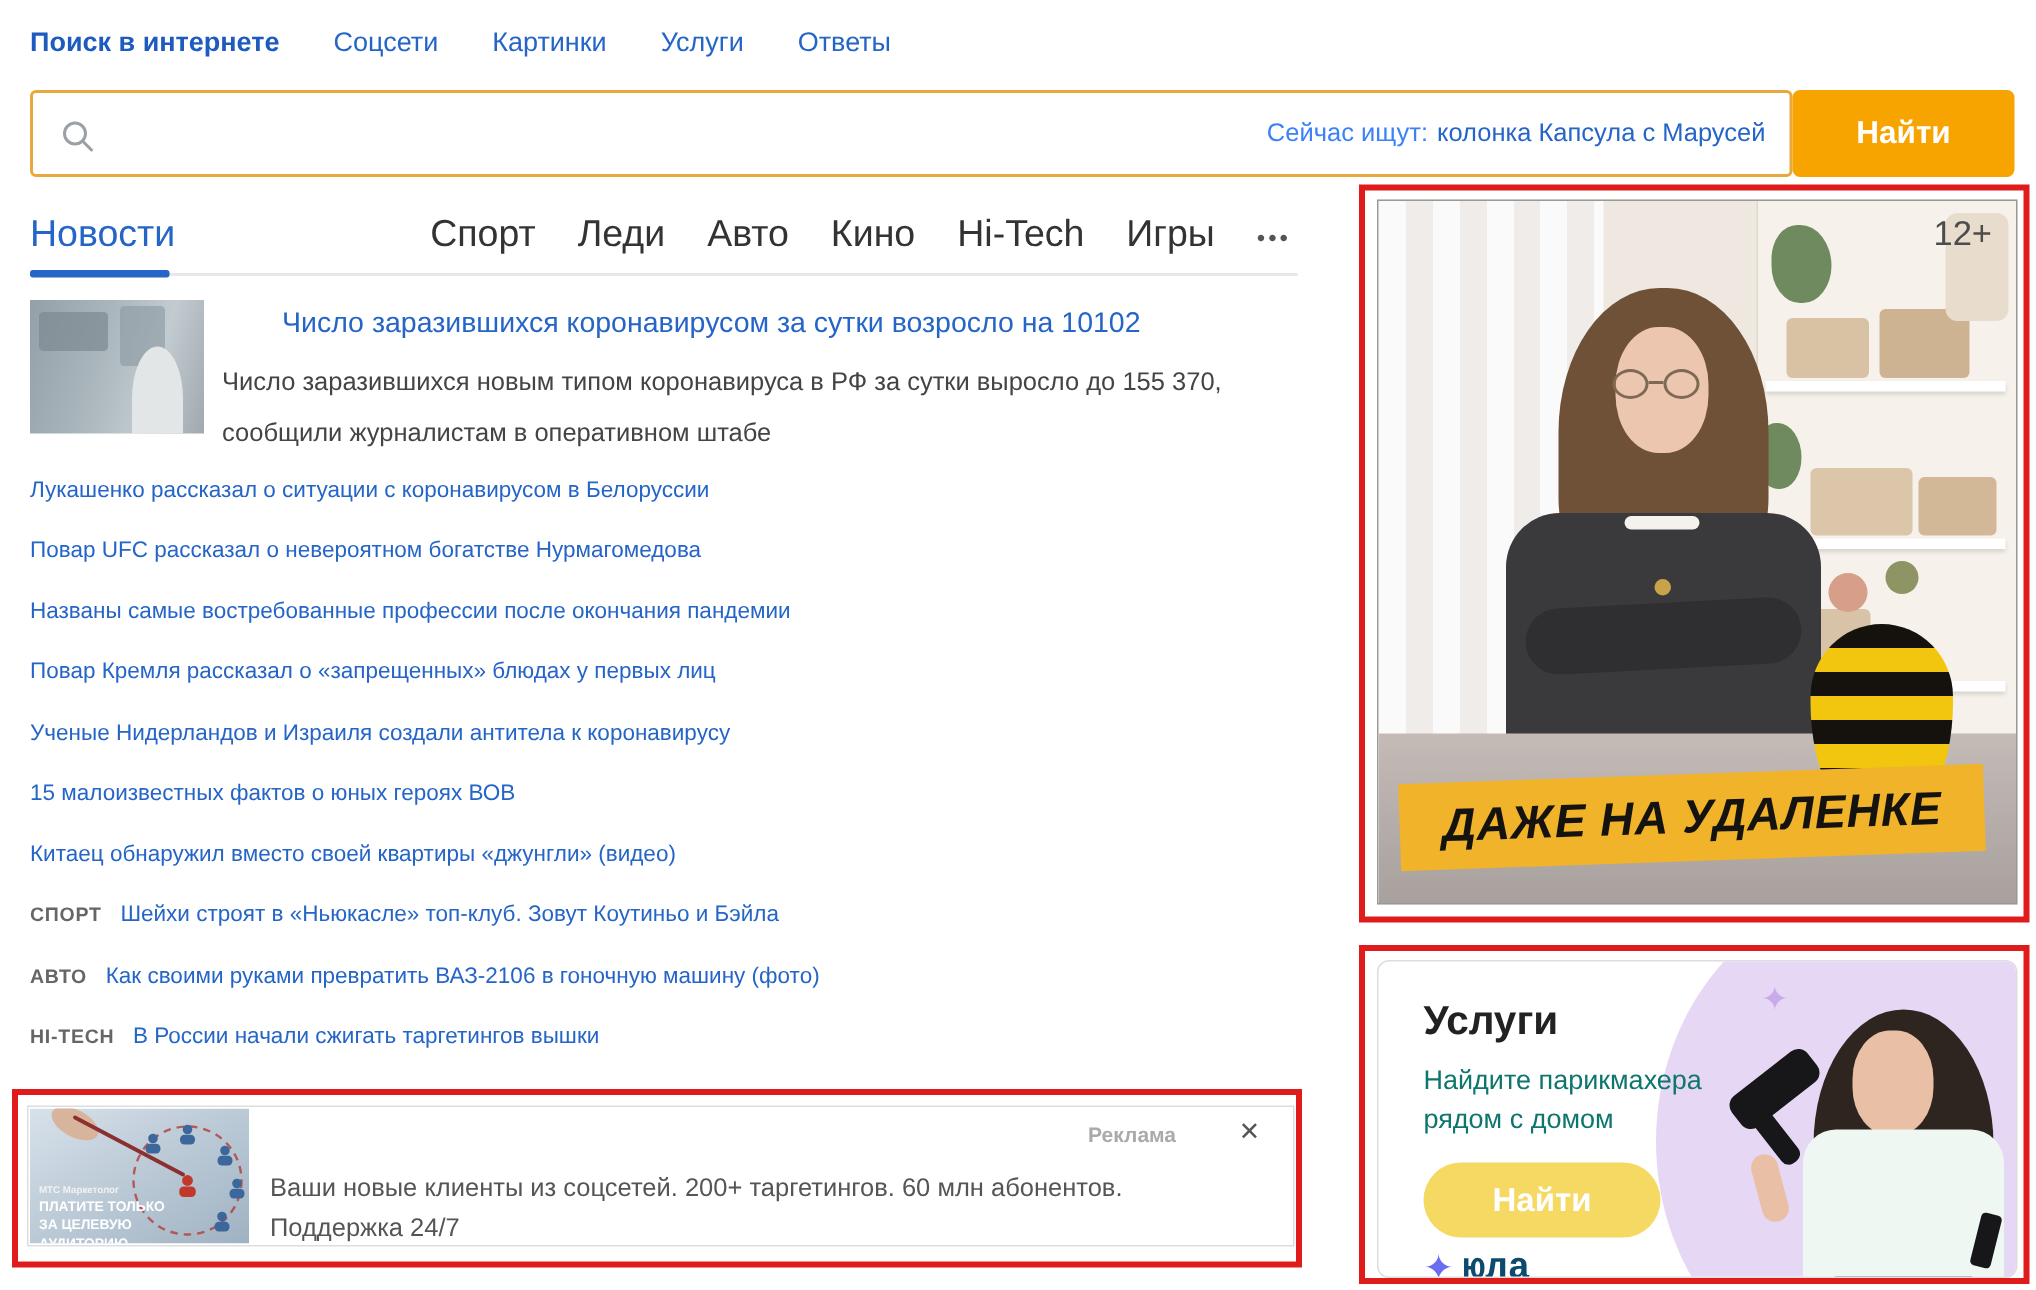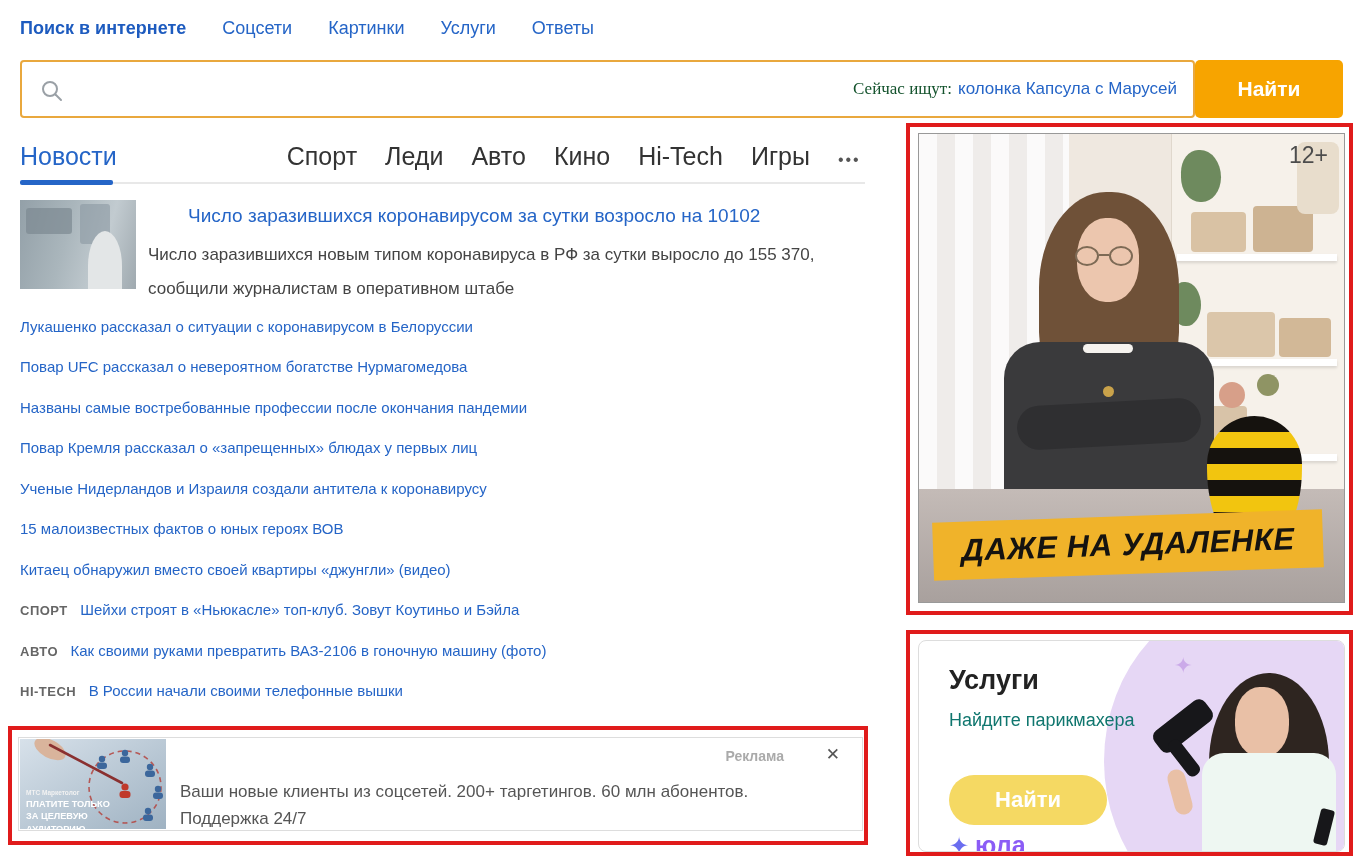--- a/index.html
+++ b/index.html
@@ -20,21 +20,21 @@
   .top-nav a{font-size:18px;color:var(--blue);text-decoration:none;cursor:pointer;}
   .top-nav a.active{font-weight:bold;color:#1d5bbf;}
 
   
   .search-box{position:absolute;left:20px;top:60px;width:1175px;height:58px;background:#fff;
     border:2px solid var(--search-border);border-radius:4px;}
   .search-icon{position:absolute;left:18px;top:17px;width:24px;height:24px;}
   .search-input{position:absolute;left:50px;top:0;width:740px;height:54px;border:none;outline:none;
     font-size:17px;font-family:"Liberation Sans",sans-serif;color:#333;background:transparent;}
   .search-hint{position:absolute;right:16px;top:0;height:54px;display:flex;align-items:center;gap:6px;font-size:17px;}
-  .search-hint .hint-prefix{color:#14532d;font-family:Liberation Serif, serif;}
+  .search-hint .hint-prefix{color:#3b82f6;}
   .search-hint .hint-link{color:var(--blue);cursor:pointer;text-decoration:none;}
   .search-button{position:absolute;left:1195px;top:60px;width:148px;height:58px;background:var(--orange);
     border:none;border-radius:5px;color:#fff;font-size:21px;font-weight:bold;cursor:pointer;
     font-family:"Liberation Sans",sans-serif;}
 
   
   .tabs{position:absolute;left:20px;top:142px;display:flex;align-items:baseline;}
   .tab{font-size:25px;color:#333;margin-right:28px;cursor:pointer;text-decoration:none;}
   .tab.active{color:var(--blue);margin-right:170px;}
   .tab-more{font-size:16px;color:#555;letter-spacing:2px;cursor:pointer;}
@@ -109,21 +109,21 @@
   .dryer-body{position:absolute;left:232px;top:72px;width:64px;height:26px;background:#17171a;border-radius:8px;transform:rotate(-38deg);}
   .dryer-handle{position:absolute;left:258px;top:96px;width:14px;height:42px;background:#17171a;border-radius:6px;transform:rotate(-38deg);}
   .dryer-arm{position:absolute;left:252px;top:128px;width:18px;height:46px;background:#e9c0a6;border-radius:9px;transform:rotate(-15deg);}
   .sv-phone{position:absolute;left:398px;top:168px;width:14px;height:36px;background:#17171a;border-radius:3px;transform:rotate(14deg);}
   .sv-title{position:absolute;left:30px;top:24px;font-size:27px;font-weight:bold;color:#222;}
   .sv-sub{position:absolute;left:30px;top:66px;font-size:18px;line-height:26px;color:#0f766e;}
   .sv-button{position:absolute;left:30px;top:134px;width:158px;height:50px;background:var(--pill-yellow);border:none;
     border-radius:26px;color:#fff;font-size:22px;font-weight:bold;cursor:pointer;font-family:"Liberation Sans",sans-serif;}
   .sv-brand{position:absolute;left:30px;top:190px;display:flex;align-items:center;gap:6px;}
   .sv-brand .star{font-size:24px;color:#6a6df0;}
-  .sv-brand .name{font-size:25px;font-weight:bold;color:#8b5cf6;}
+  .sv-brand .name{font-size:25px;font-weight:bold;color:#0c4a6e;font-family:Liberation Mono, monospace;}
 
   svg text{font-family:"Liberation Sans",sans-serif;}
 </style>
 </head>
 <body>
 
 <div class="page">
 
   <nav class="top-nav">
     <a class="active">Поиск в интернете</a>
@@ -193,21 +193,21 @@
   <div class="news-row" style="top:601px">
     <span class="cat-label">спорт</span>
     <a class="news-link">Шейхи строят в «Ньюкасле» топ-клуб. Зовут Коутиньо и Бэйла</a>
   </div>
   <div class="news-row" style="top:642px">
     <span class="cat-label">авто</span>
     <a class="news-link">Как своими руками превратить ВАЗ-2106 в гоночную машину (фото)</a>
   </div>
   <div class="news-row" style="top:682px">
     <span class="cat-label">hi-tech</span>
-    <a class="news-link">В России начали своими телефонные вышки</a>
+    <a class="news-link">В России начали сжигать таргетингов вышки</a>
   </div>
 
   <div class="annotation ad-inline-annotation"></div>
   <div class="ad-inline-card">
     <svg class="ad-inline-img" width="146" height="90" viewBox="0 0 146 90" preserveAspectRatio="none">
       <defs>
         <linearGradient id="mtsbg" x1="0" y1="0" x2="1" y2="1">
           <stop offset="0" stop-color="#d7e1ea"></stop>
             <stop offset="1" stop-color="#9fb2c2"></stop>
         </linearGradient>
@@ -281,20 +281,21 @@
     <div class="sv-hair"></div>
     <div class="sv-face"></div>
     <div class="sv-tee"></div>
     <div class="dryer-body"></div>
     <div class="dryer-handle"></div>
     <div class="dryer-arm"></div>
     <div class="sv-phone"></div>
     <div class="sv-title">Услуги</div>
     <div class="sv-sub">
       <div>Найдите парикмахера</div>
+      <div>рядом с домом</div>
     </div>
     <button class="sv-button">Найти</button>
     <div class="sv-brand">
       <span class="star">✦</span>
       <span class="name">юла</span>
     </div>
   </div>
 
 </div>
 

